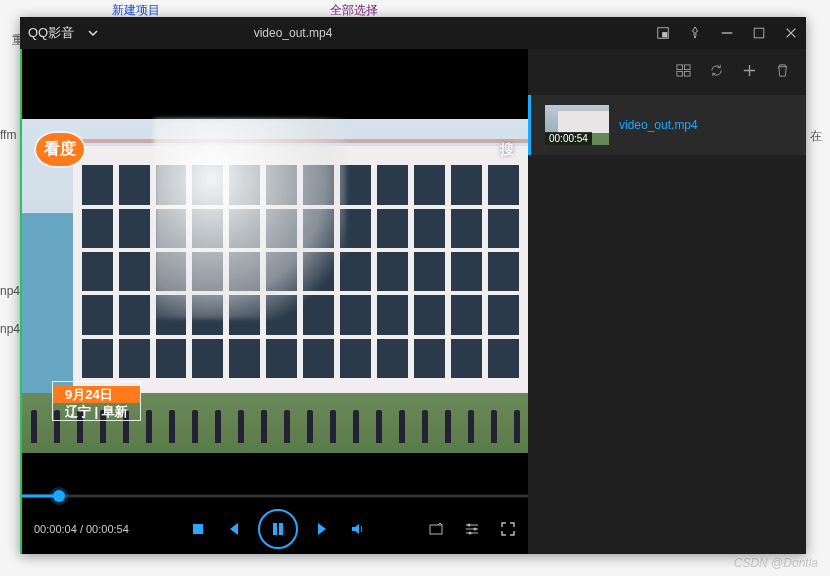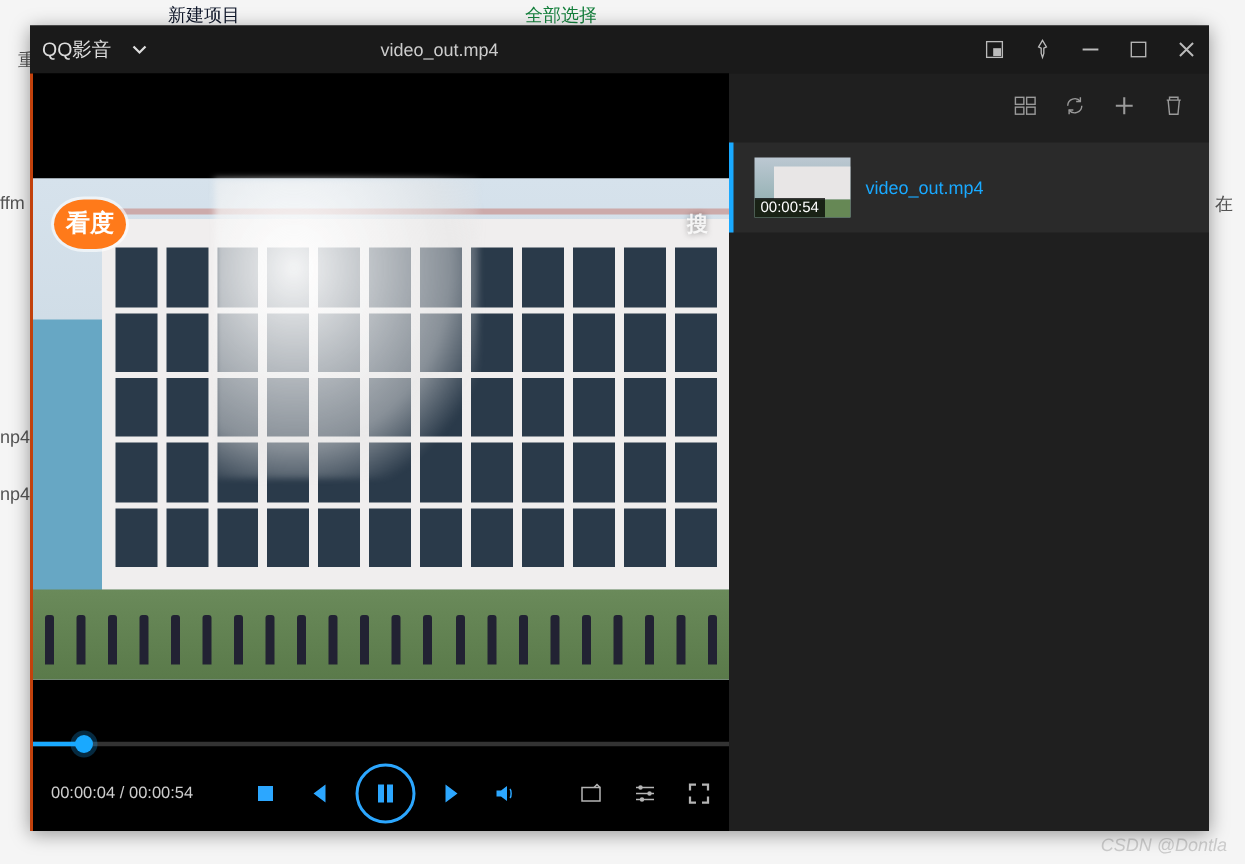--- a/index.html
+++ b/index.html
@@ -40,24 +40,24 @@
   .brand svg { width: 10px; height: 10px; }
   .title-center {
     position: absolute; left: 0; right: 0; text-align: center;
     font-size: 12px; color: #ccc; pointer-events: none;
     margin-left: -240px;
   }
   .win-controls { margin-left: auto; display: flex; gap: 18px; align-items: center; }
   .win-controls .wc { width: 14px; height: 14px; color: #bbb; cursor: pointer; display:flex;align-items:center;justify-content:center; }
   .body { flex: 1; display: flex; min-height: 0; }
   .video-pane {
-    width: 466px; background: #000;
+    width: 508px; background: #000;
     display: flex; flex-direction: column;
     position: relative;
-    border-left: 2px solid #c2410c;
+    border-left: 2px solid #22c55e;
   }
   .video-area {
     flex: 1; background: #000; position: relative; overflow: hidden;
   }
   .video-frame {
     position: absolute; left: 0; right: 0; top: 70px; bottom: 35px;
     background: linear-gradient(#c8d6e0, #b8c8d4);
   }
   
   .sky { position:absolute; inset:0; background: linear-gradient(#d6e2ec,#c1d0da); }
@@ -149,22 +149,22 @@
     position:absolute; left:0; bottom:0;
     background:rgba(0,0,0,.75); color:#fff;
     font-size:10px; padding:1px 4px;
   }
   .pl-name { color:#19a9ff; font-size:12px; }
 </style>
 </head>
 <body>
 
 <div class="bg-clutter">
-  <span style="left:112px; top:2px; color:#0f172a;">新建项目</span>
-  <span style="left:330px; top:2px; color:#15803d;margin-left:20px;">全部选择</span>
+  <span style="left:112px; top:2px; color:#1d4ed8;">新建项目</span>
+  <span style="left:330px; top:2px; color:#701a75;">全部选择</span>
   <span style="left:0; top:32px;margin-left:12px;">重看</span>
   <span style="left:0; top:128px;">ffm</span>
   <span style="left:0; top:284px;">np4</span>
   <span style="left:0; top:322px;">np4</span>
   <span style="left:810px; top:128px;">在</span>
 </div>
 <div class="watermark">CSDN @Dontla</div>
 
 <div class="player">
 
@@ -298,20 +298,24 @@
               <i></i>
               <i></i>
               <i></i>
               <i></i>
               <i></i>
               <i></i>
               <i></i>
             </div>
           <div class="logo-kandu">看度</div>
           <div class="wm-right">搜</div>
+          <div class="caption-box">
+            <div class="cap-date">9月24日</div>
+            <div class="cap-loc">辽宁 | 阜新</div>
+          </div>
         </div>
       </div>
 
       <div class="progress-wrap">
         <div class="progress-track"></div>
         <div class="progress-fill"></div>
         <div class="progress-knob"></div>
       </div>
 
       <div class="controls">

